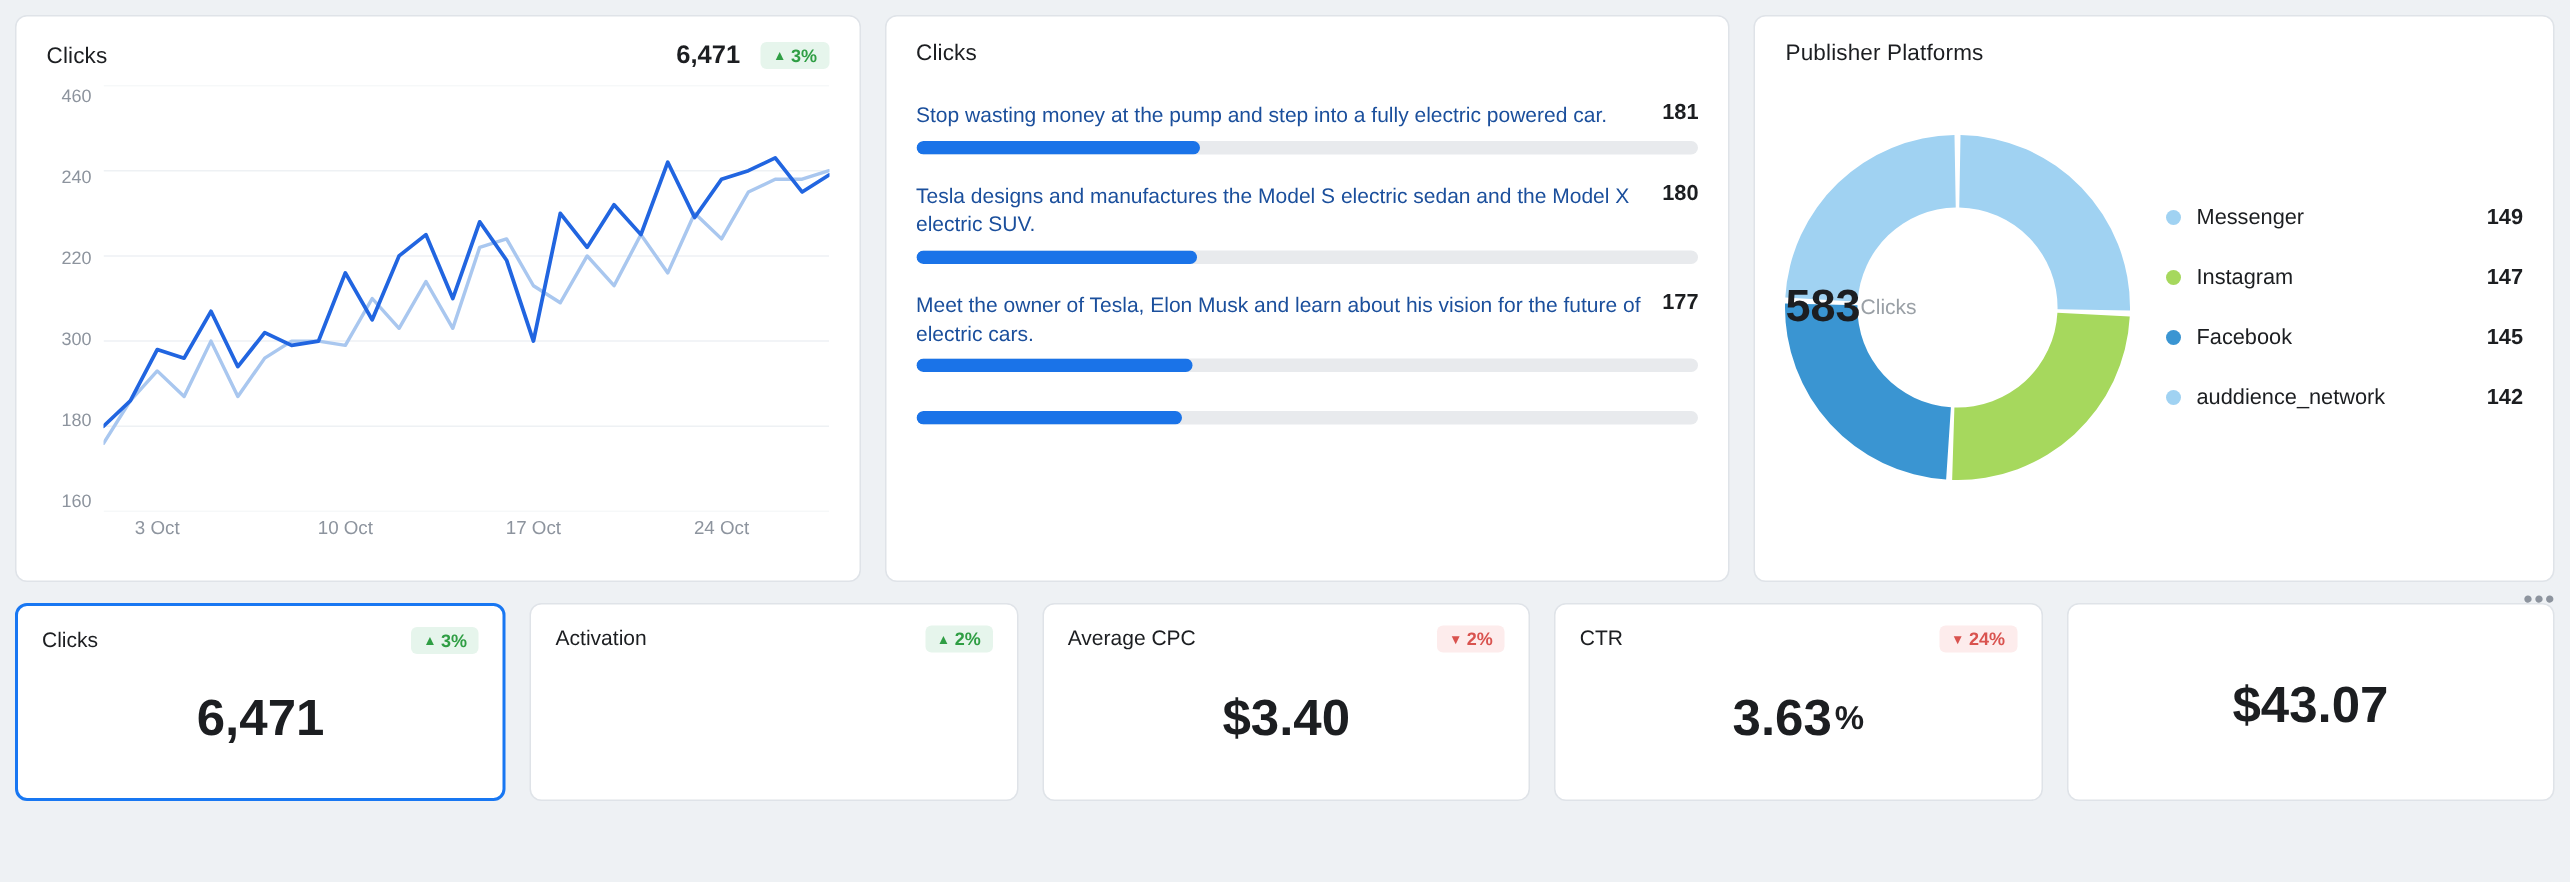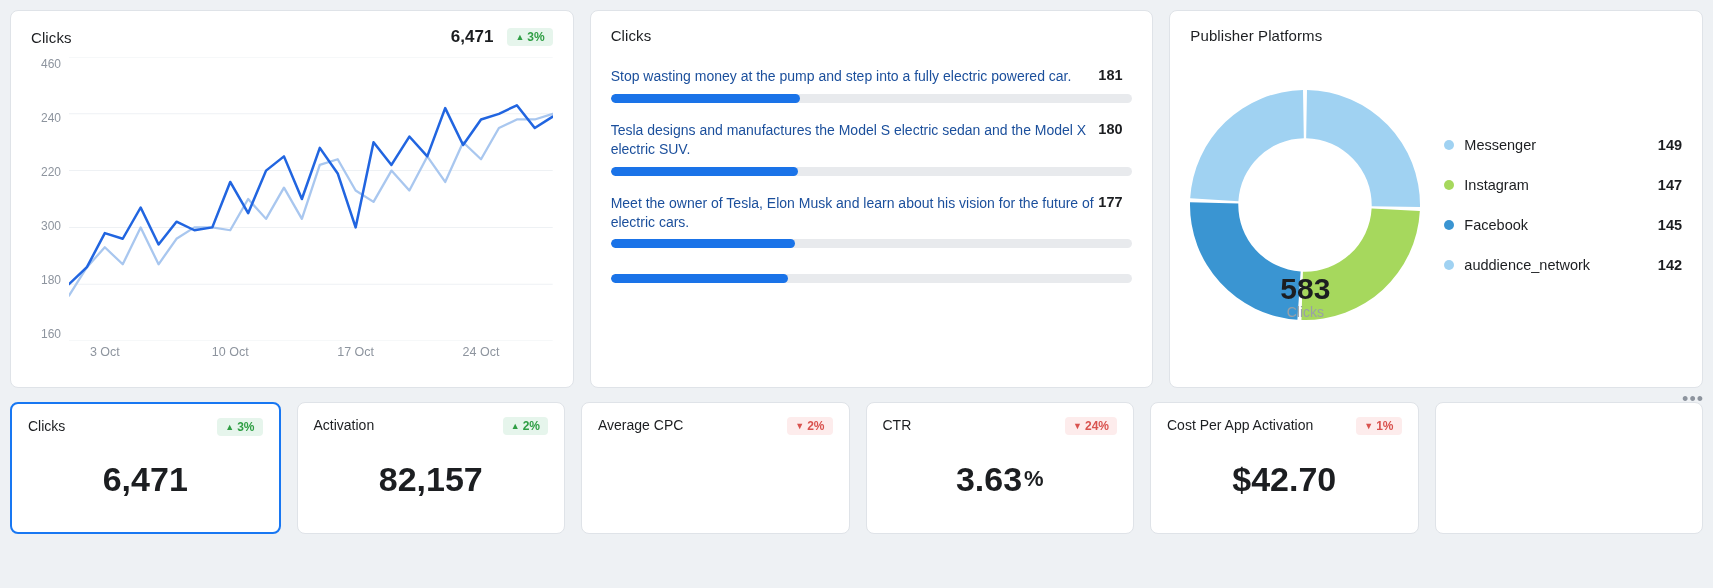--- a/index.html
+++ b/index.html
@@ -76,33 +76,33 @@
   }
   .linechart-xlabels span { position:absolute; transform:translateX(-50%);text-align:center; }
 
   
   .clicks-list { margin-top:22px; display:flex; flex-direction:column; gap:18px; }
   .cl-item { }
   .cl-row { display:flex; align-items:flex-start; }
   .cl-text {
     flex:1 1 auto; font-size:14px; color:#1b4f9c; line-height:1.35;
   }
-  .cl-val { font-size:14.5px; font-weight:700; color:#1c1e21; min-width:34px; }
+  .cl-val { font-size:14.5px; font-weight:700; color:#1c1e21; min-width:34px; text-align:right; }
   .cl-bar {
     height:9px; border-radius:5px; background:#e8eaed; margin-top:8px; overflow:hidden;
   }
   .cl-bar > div { height:100%; background:#1a73e8; border-radius:5px; }
 
   
   .donut-area { display:flex; align-items:center; gap:24px; margin-top:10px; height: 300px;}
   .donut-svg-wrap { position:relative; width:230px; height:230px; flex:0 0 230px; }
   .donut-svg-wrap svg { width:100%; height:100%; display:block; }
   .donut-center {
-    position:absolute; inset:0; display:flex; flex-direction:column;
-    align-items:center; justify-content:flex-end; pointer-events:none;
+    position:absolute; inset:0; display:flex; flex-direction:row;
+    align-items:center; justify-content:flex-start; pointer-events:none;
   }
   .donut-center .num { font-size:30px; font-weight:700; color:#1c1e21; }
   .donut-center .lbl { font-size:14px; color:#9aa0a6; margin-top:-2px; }
   .legend { flex:1 1 auto; display:flex; flex-direction:column; gap:24px; }
   .legend-row { display:flex; align-items:center; justify-content:space-between; font-size:14.5px; }
   .legend-left { display:flex; align-items:center; gap:10px; color:#1c1e21;}
   .dot   { width:10px; height:10px; border-radius:50%; flex:0 0 10px; }
   .legend-val { font-weight:700; color:#1c1e21; }
 
   
@@ -281,54 +281,45 @@
        </div>
     </div>
     <div class="card">
       <div class="kpi-head">
          <span class="kpi-title">Activation</span>
          <span class="badge up">
            <span class="tri"></span>
            <span>2%</span>
          </span>
        </div>
-       <div class="kpi-value">
-         <span>82,157</span>
-       </div>
     </div>
     <div class="card">
       <div class="kpi-head">
          <span class="kpi-title">Average CPC</span>
          <span class="badge down">
            <span class="tri"></span>
            <span>2%</span>
          </span>
        </div>
+       <div class="kpi-value">
+         <span>$3.40</span>
+       </div>
     </div>
     <div class="card">
       <div class="kpi-head">
          <span class="kpi-title">CTR</span>
          <span class="badge down">
            <span class="tri"></span>
            <span>24%</span>
          </span>
        </div>
        <div class="kpi-value">
          <span>3.63</span>
         <span class="unit">%</span>
        </div>
     </div>
     <div class="card">
-      <div class="kpi-head">
-         <span class="kpi-title">Cost Per App Activation</span>
-         <span class="badge down">
-           <span class="tri"></span>
-           <span>1%</span>
-         </span>
-       </div>
+      <button class="more-icon">•••</button>
        <div class="kpi-value">
-         <span>$42.70</span>
-       </div>
-    </div>
-    <div class="card">
-      <button class="more-icon">•••</button>
+         <span>$43.07</span>
+       </div>
     </div>
   </div>
 
 </body></html>

